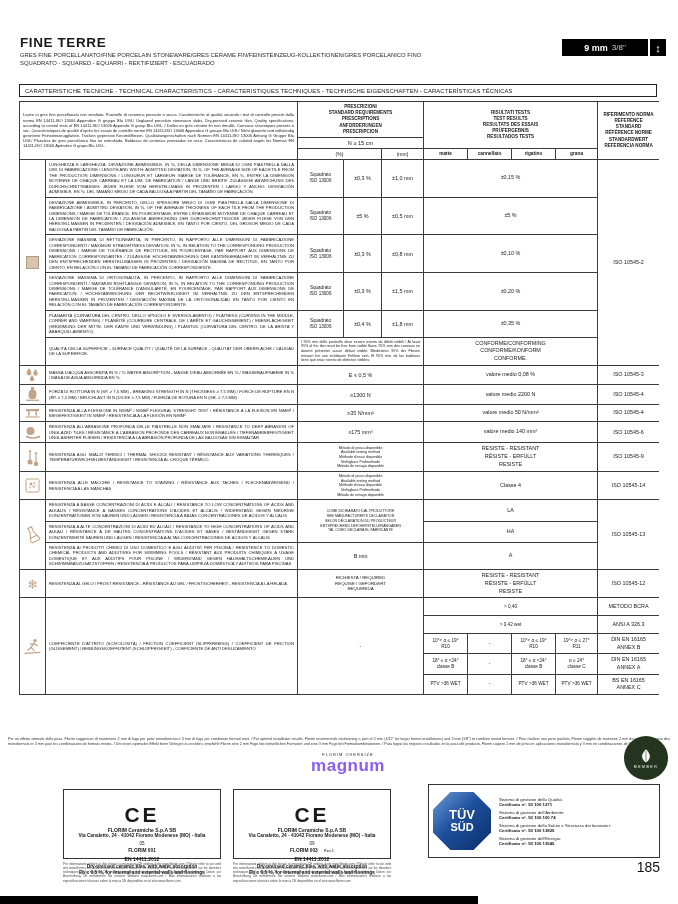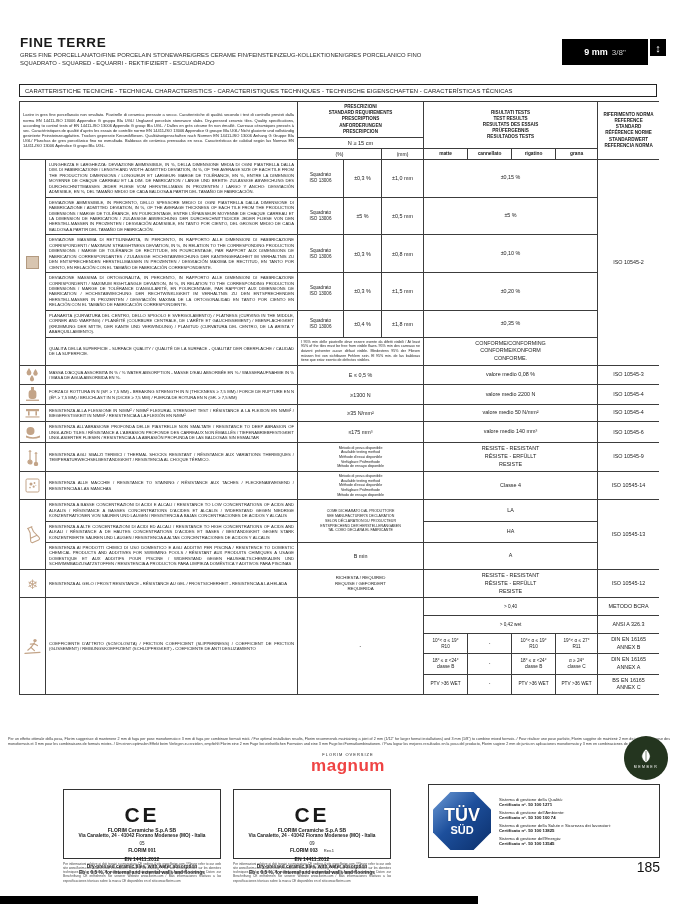--- a/index.html
+++ b/index.html
@@ -3,21 +3,21 @@
 <meta charset="utf-8">
 <style>
   html,body{margin:0;padding:0;background:#e8e8e8;}
   .page{position:relative;width:678px;height:904px;background:#fff;margin:0 auto;overflow:hidden;
         font-family:"Liberation Sans","DejaVu Sans",sans-serif;color:#1a1a1a;}
 
   
   .title{position:absolute;left:20px;top:35px;font-size:13.5px;font-weight:bold;letter-spacing:.6px;}
   .sub1{position:absolute;left:20px;top:52px;font-size:5.9px;color:#2b2b2b;}
   .sub2{position:absolute;left:20px;top:60px;font-size:5.9px;color:#2b2b2b;}
-  .thk{position:absolute;left:562px;top:39px;width:86px;height:26px;background:#000;color:#fff;
+  .thk{position:absolute;left:562px;top:39px;width:86px;height:17px;background:#000;color:#fff;
        display:flex;align-items:center;justify-content:center;gap:4px;}
   .thk-val{font-size:9px;font-weight:bold;}
   .thk-in{font-size:8px;color:#cfcfcf;}
   .thk-arrow{position:absolute;left:650px;top:39px;width:16px;height:17px;background:#000;color:#fff;
        display:flex;align-items:center;justify-content:center;font-size:11px;}
 
   .secbar{position:absolute;left:19px;top:84px;width:638px;height:13px;border:0.8px solid #222;
           display:flex;align-items:center;padding-left:5px;box-sizing:border-box;font-size:5.9px;letter-spacing:.1px;}
 
   
@@ -41,21 +41,21 @@
   td.icell{text-align:center;}
   td.fr{font-size:4.7px;text-align:center;white-space:pre-line;line-height:1.35;height:18px;}
   .tileicon{width:11px;height:11px;background:#d8c5b0;border:1px solid #b39a80;margin:0 auto;}
   .icn svg{display:block;margin:0 auto;}
   .flake{font-size:13px;color:#c3a488;line-height:1;}
 
   
   .note{position:absolute;left:8px;top:737px;width:662px;font-size:3.7px;line-height:1.35;color:#333;text-align:justify;}
   .magnum{position:absolute;left:288px;top:752px;width:120px;text-align:center;}
   .magnum .top{font-size:4px;letter-spacing:1px;color:#222;}
-  .magnum .big{font-size:17px;font-weight:bold;letter-spacing:.5px;color:#ef4444;line-height:1;}
+  .magnum .big{font-size:17px;font-weight:bold;letter-spacing:.5px;color:#8b5cf6;line-height:1;}
   .usgbc{position:absolute;left:624px;top:736px;width:44px;height:44px;border-radius:50%;
          background:#24351f;color:#fff;display:flex;flex-direction:column;align-items:center;justify-content:center;}
   .usgbc .member{font-size:3.5px;letter-spacing:1.5px;margin-top:1px;}
 
   .cebox{position:absolute;width:158px;height:70px;border:0.8px solid #333;box-sizing:border-box;
          text-align:center;padding-top:14px;}
   .cebox.b1{left:63px;top:789px;}
   .cebox.b2{left:233px;top:789px;}
   .ce-mark{font-size:21px;font-weight:bold;letter-spacing:3px;line-height:1;margin-bottom:2px;}
   .ce-co{font-size:5px;font-weight:bold;}
@@ -67,21 +67,21 @@
   .ce-desc{font-size:4.8px;font-weight:bold;margin-top:2.5px;white-space:pre-line;line-height:1.25;}
   .cefine{position:absolute;width:158px;top:862px;font-size:3.2px;line-height:1.3;color:#444;text-align:justify;}
   .cefine.f1{left:63px;} .cefine.f2{left:233px;}
 
   .tuvbox{position:absolute;left:428px;top:784px;width:232px;height:74px;border:0.8px solid #333;
           box-sizing:border-box;display:flex;align-items:center;padding:4px;gap:8px;}
   .tuvlogo{width:58px;height:58px;flex:0 0 58px;
            clip-path:polygon(30% 0,70% 0,100% 30%,100% 70%,70% 100%,30% 100%,0 70%,0 30%);
            background:linear-gradient(135deg,#6d9bd6 0%,#1d4f9c 45%,#0b2f6b 100%);
            display:flex;flex-direction:column;align-items:center;justify-content:center;color:#fff;}
-  .tuvlogo .t1{font-size:18px;font-weight:bold;line-height:1;text-shadow:0 0 1px #092048;}
+  .tuvlogo .t1{font-size:13px;font-weight:bold;line-height:1;text-shadow:0 0 1px #092048;}
   .tuvlogo .t2{font-size:11px;font-weight:bold;line-height:1.1;}
   .certs{flex:1;display:flex;flex-direction:column;gap:3px;}
   .cert .cl{font-size:4.3px;color:#222;}
   .cert .cn{font-size:4.3px;font-weight:bold;color:#111;}
 
   .pagenum{position:absolute;left:590px;top:859px;width:70px;text-align:right;font-size:14px;color:#111;}
   .botbar{position:absolute;left:0;top:896px;width:478px;height:8px;background:#000;}
 </style>
 </head>
 <body>

